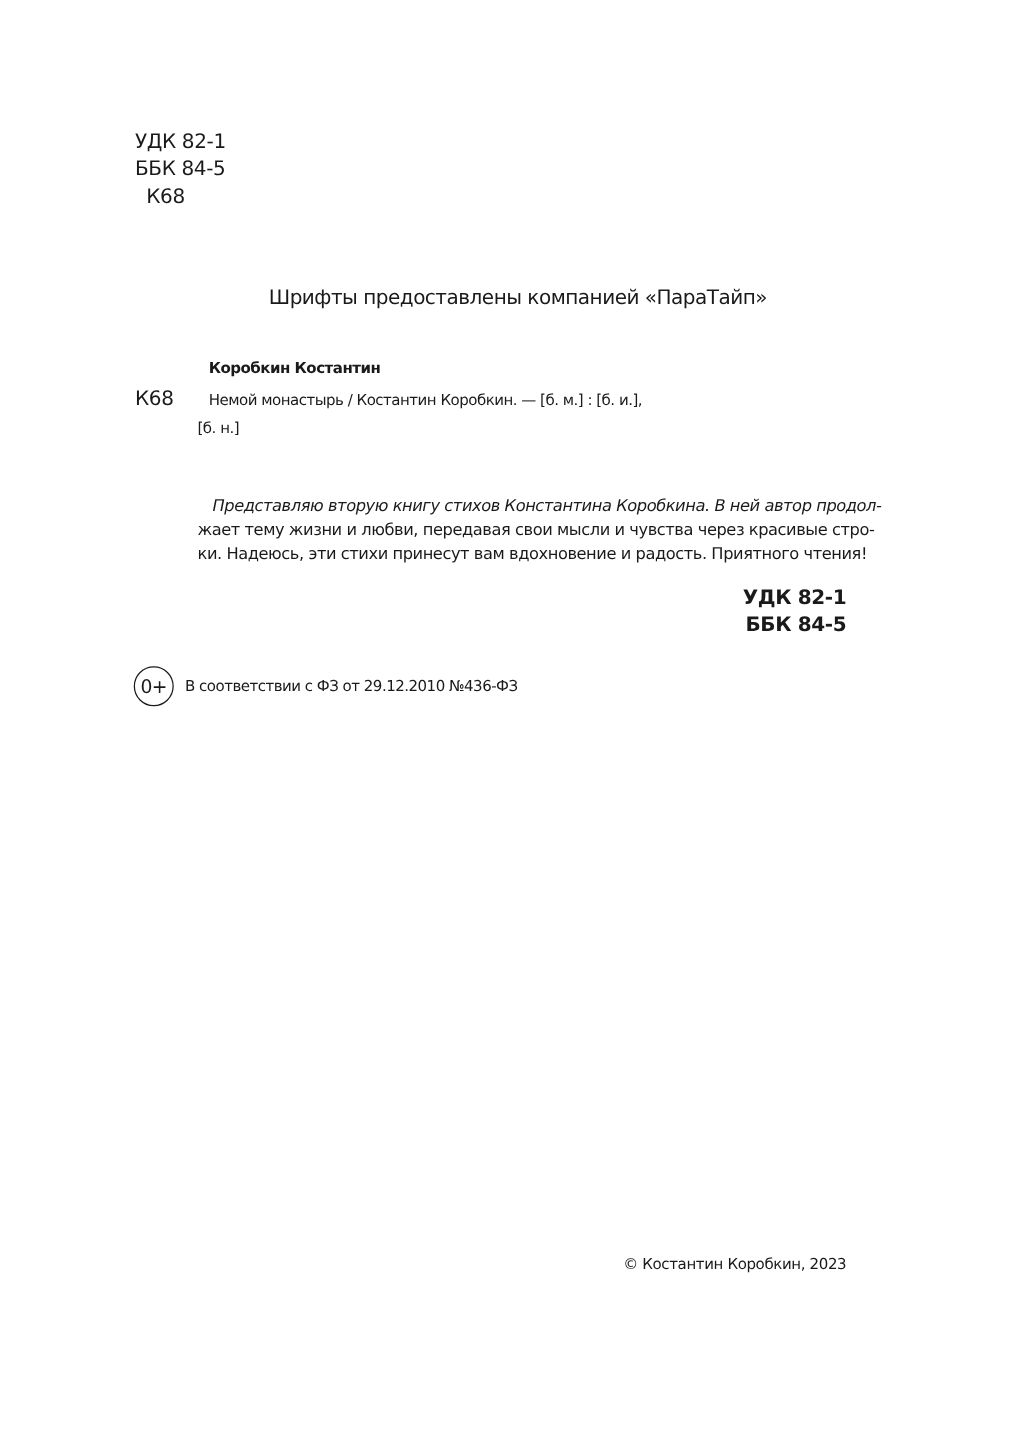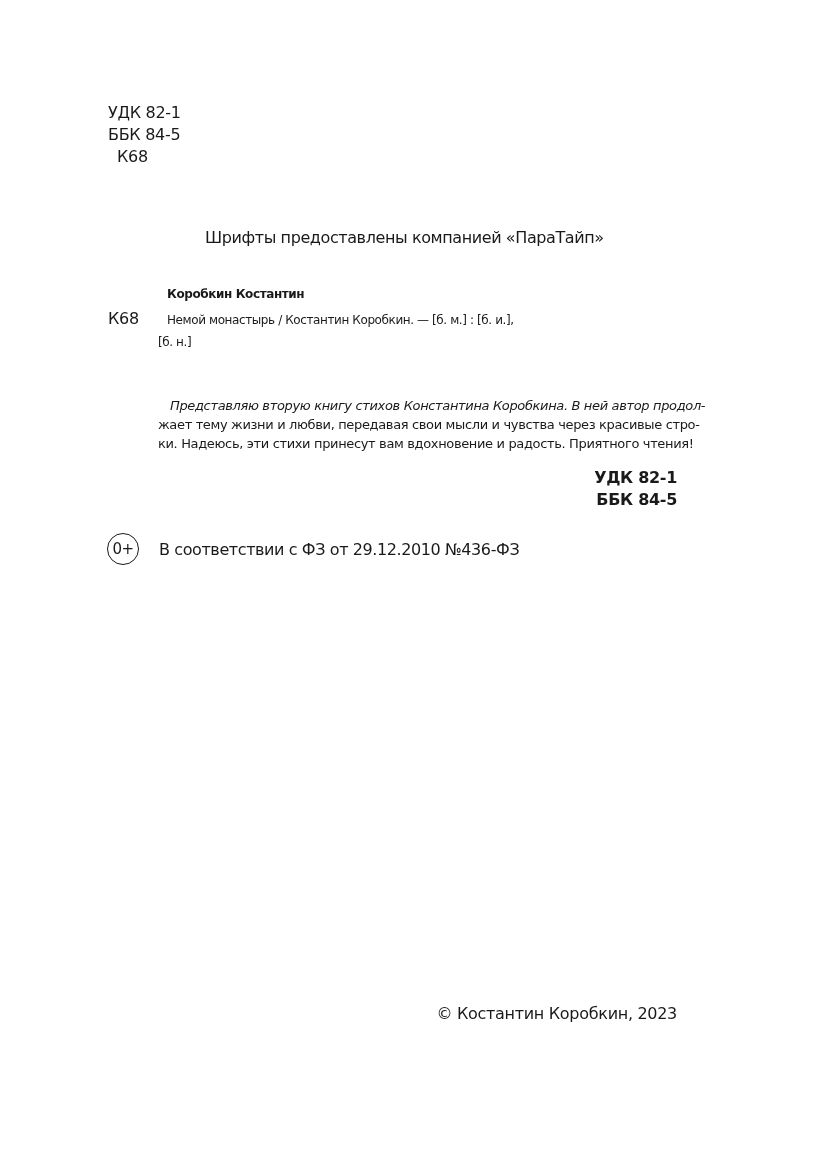--- a/index.html
+++ b/index.html
@@ -19,21 +19,21 @@
 
     .class-codes {
       left: 108px; top: 102px;
       font-size: 16px;
       line-height: 22px;
       letter-spacing: -0.3px;
     }
     .class-codes .indent { padding-left: 9px; }
 
     .fonts-note {
-      left: 205px; top: 228px;
+      left: 215px; top: 228px;
       font-size: 16px;
       letter-spacing: -0.4px;
     }
 
     .author-heading {
       left: 167px; top: 287px;
       font-size: 12px;
       font-weight: bold;
       letter-spacing: -0.4px;
     }
@@ -81,28 +81,28 @@
       border: 1.3px solid #1a1a1a;
       border-radius: 50%;
       display: flex;
       align-items: center;
       justify-content: center;
       font-size: 15px;
       letter-spacing: -0.5px;
       box-sizing: content-box;
     }
     .age-text {
-      margin-left: 20px;
-      font-size: 16px;
+      margin-left: 9px;
+      font-size: 12px;
       letter-spacing: -0.4px;
     }
 
     .copyright {
       right: 146px; top: 1004px;
-      font-size: 16px;
+      font-size: 12px;
       letter-spacing: -0.3px;
     }
   </style>
 </head>
 <body>
 
 <div class="abs class-codes">
   <div>УДК 82-1</div>
   <div>ББК 84-5</div>
   <div class="indent">К68</div>

